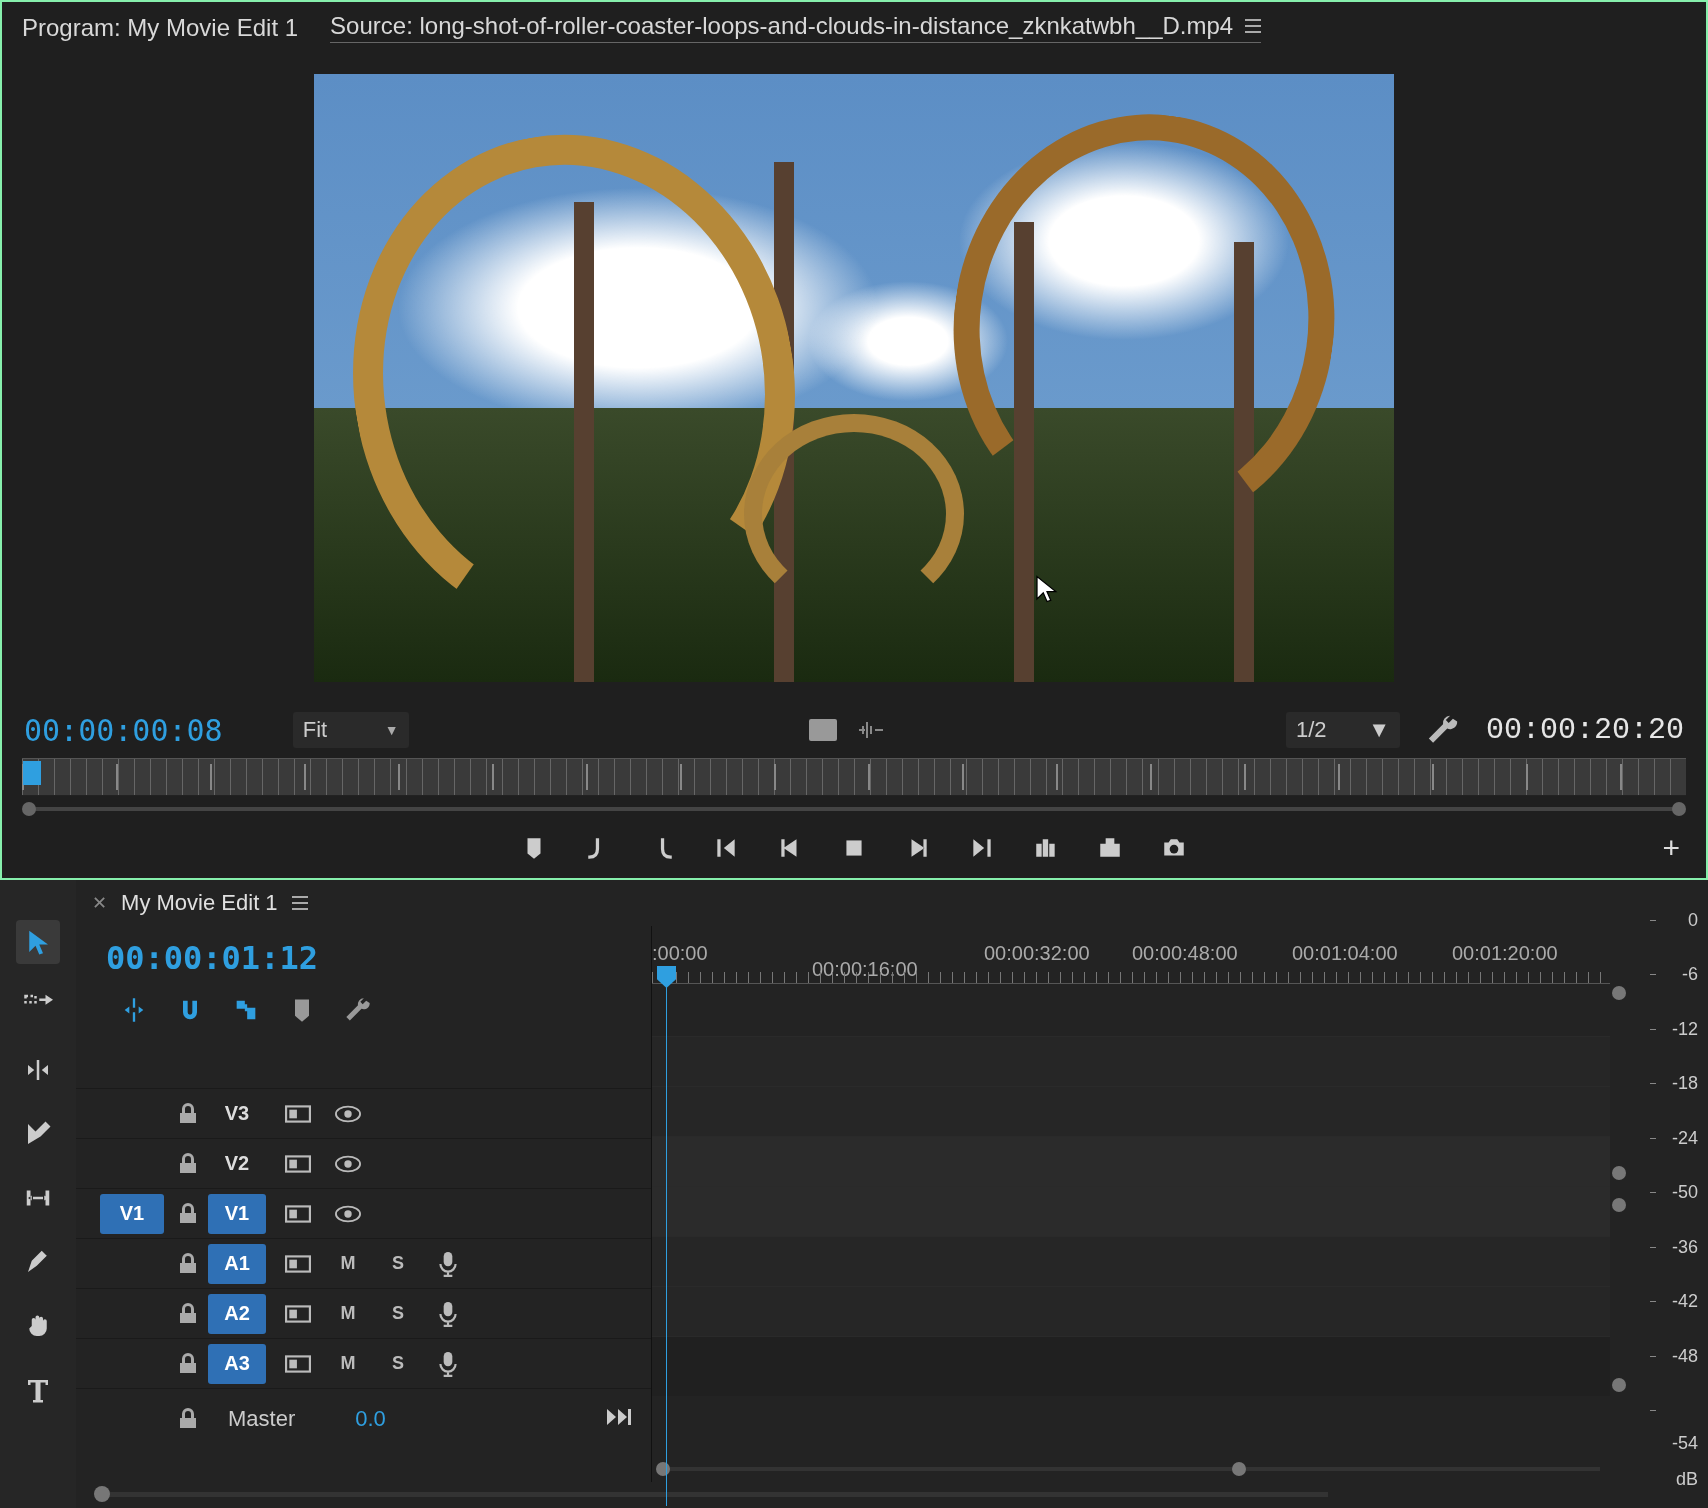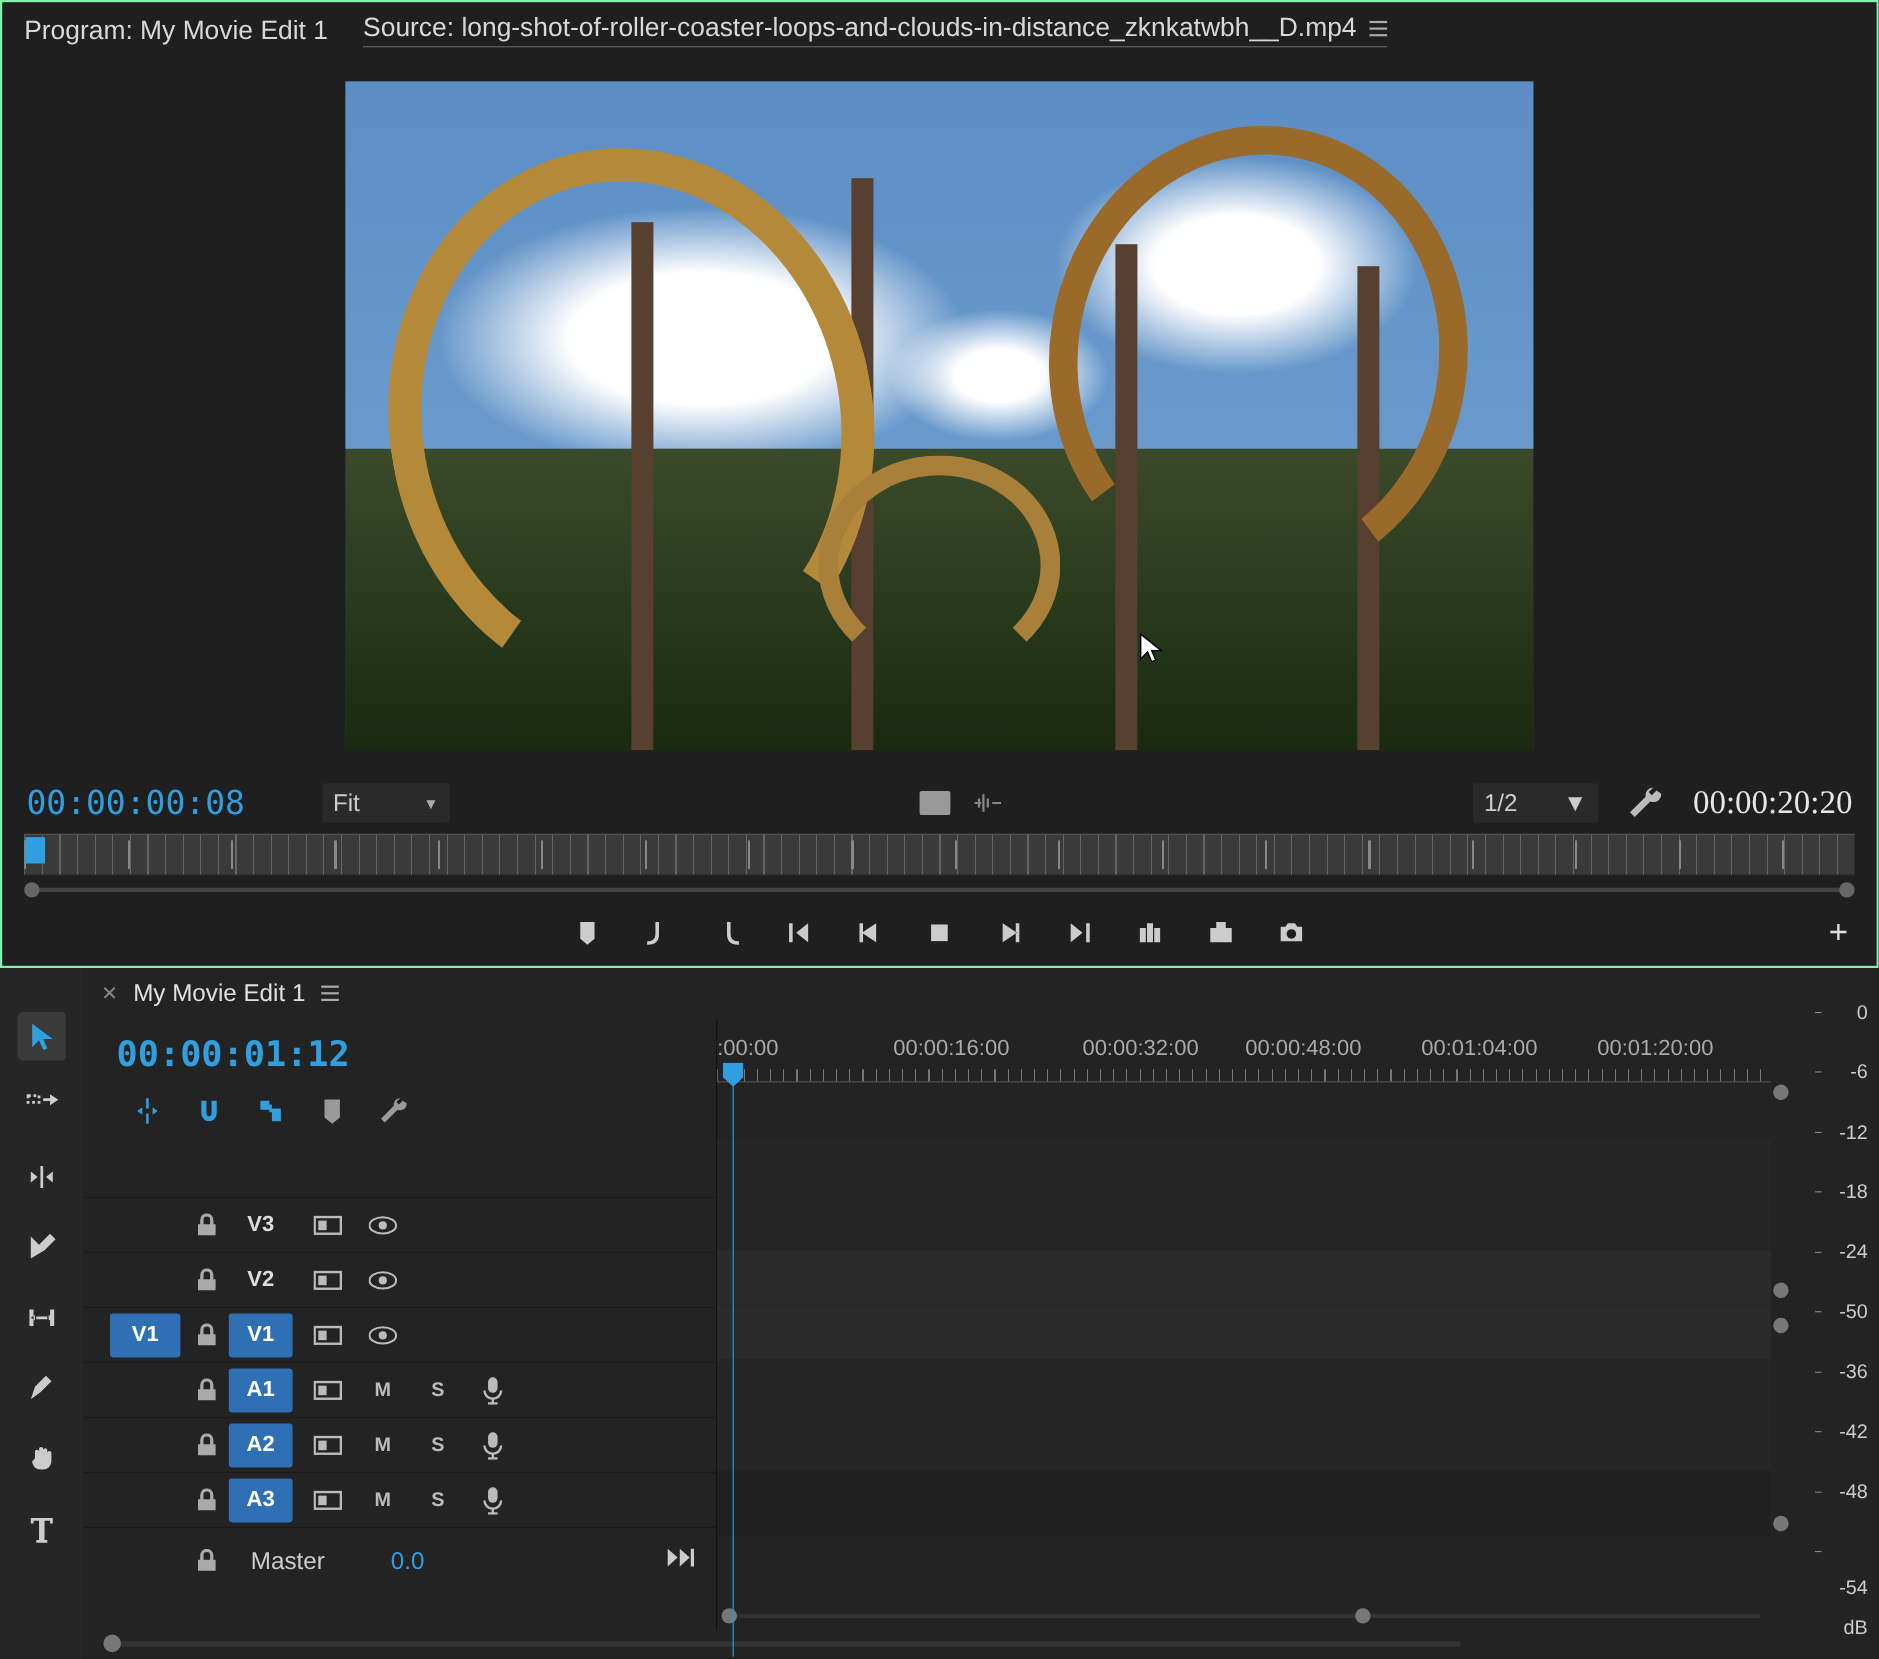--- a/index.html
+++ b/index.html
@@ -30,21 +30,21 @@
   .cursor-ptr { position: absolute; left: 720px; top: 500px; color: #fff; }
 
   .playback-row { height: 56px; display: flex; align-items: center; padding: 0 22px; gap: 10px; font-size: 28px; }
   .tc-left { color: #2f9fe0; font-family: "Consolas", monospace; font-size: 30px; }
   .fit-dd { width: 116px; height: 36px; background: #2a2a2a; color: #ccc; font-size: 22px; display: flex; align-items: center; padding: 0 10px; justify-content: space-between; border-radius: 3px; margin-left: 60px; }
   .fit-dd .chev { font-size: 14px; color: #aaa; }
   .pb-spacer { flex: 1; display: flex; align-items: center; justify-content: center; gap: 20px; }
   .pb-center-icon { width: 28px; height: 22px; background: #999; border-radius: 2px; }
   .half-dd { width: 114px; height: 36px; background: #2a2a2a; color: #ccc; font-size: 22px; display: flex; align-items: center; padding: 0 10px; justify-content: space-between; border-radius: 3px; }
   .wrench { color: #aaa; margin: 0 16px; }
-  .tc-right { color: #e6e6e6; font-family: Liberation Serif, serif; font-size: 30px; }
+  .tc-right { color: #e6e6e6; font-family: Liberation Mono, monospace; font-size: 30px; }
 
   .ruler-area { height: 60px; padding: 0 20px; }
   .ruler-bar { height: 38px; background: #3a3a3a; position: relative; border-top: 1px solid #555; border-bottom: 1px solid #222; }
   .ruler-ticks { position: absolute; inset: 0; background: repeating-linear-gradient(to right, #666 0 1px, transparent 1px 16px); }
   .ruler-ticks.major { background: repeating-linear-gradient(to right, #888 0 2px, transparent 2px 94px); height: 70%; top: 15%; }
   .ruler-play { position: absolute; left: 1px; top: 2px; width: 18px; height: 24px; background: #2f9fe0; }
   .ruler-zoom { height: 14px; margin-top: 6px; position: relative; }
   .ruler-zoom .knob { position: absolute; width: 14px; height: 14px; border-radius: 50%; background: #666; top: 0; }
   .ruler-zoom .k1 { left: 0; }
   .ruler-zoom .k2 { right: 0; }
@@ -493,21 +493,21 @@
             <span class="skip"><svg width="26" height="20" viewBox="0 0 26 20">
                   <path fill="#ccc" d="M2 2 l9 8 l-9 8 z M13 2 l9 8 l-9 8 z M23 2 h3 v16 h-3z"></path>
                 </svg></span>
           </div>
         </div>
 
         <div class="track-content-area">
           <div class="tl-ruler">
             <div class="ticklabels" id="ruler-labels">
                 <span style="left: 0px;">:00:00</span>
-                <span style="left: 160px;">00:00:16:00</span>
+                <span style="left: 160px; margin-top: 16px;">00:00:16:00</span>
                 <span style="left: 332px;">00:00:32:00</span>
                 <span style="left: 480px;">00:00:48:00</span>
                 <span style="left: 640px;">00:01:04:00</span>
                 <span style="left: 800px;">00:01:20:00</span>
               </div>
             <div class="tl-ruler-line"></div>
             <div class="playhead">
                 <div class="head"></div>
               </div>
           </div>

